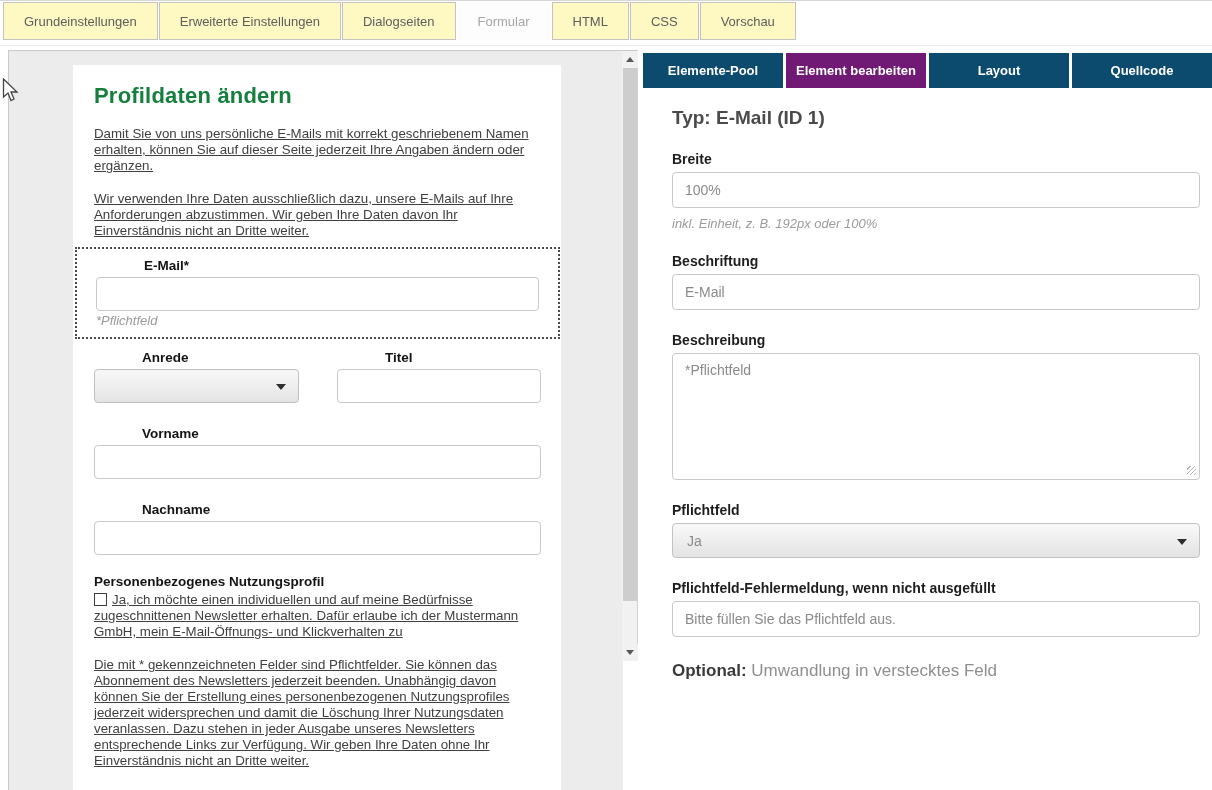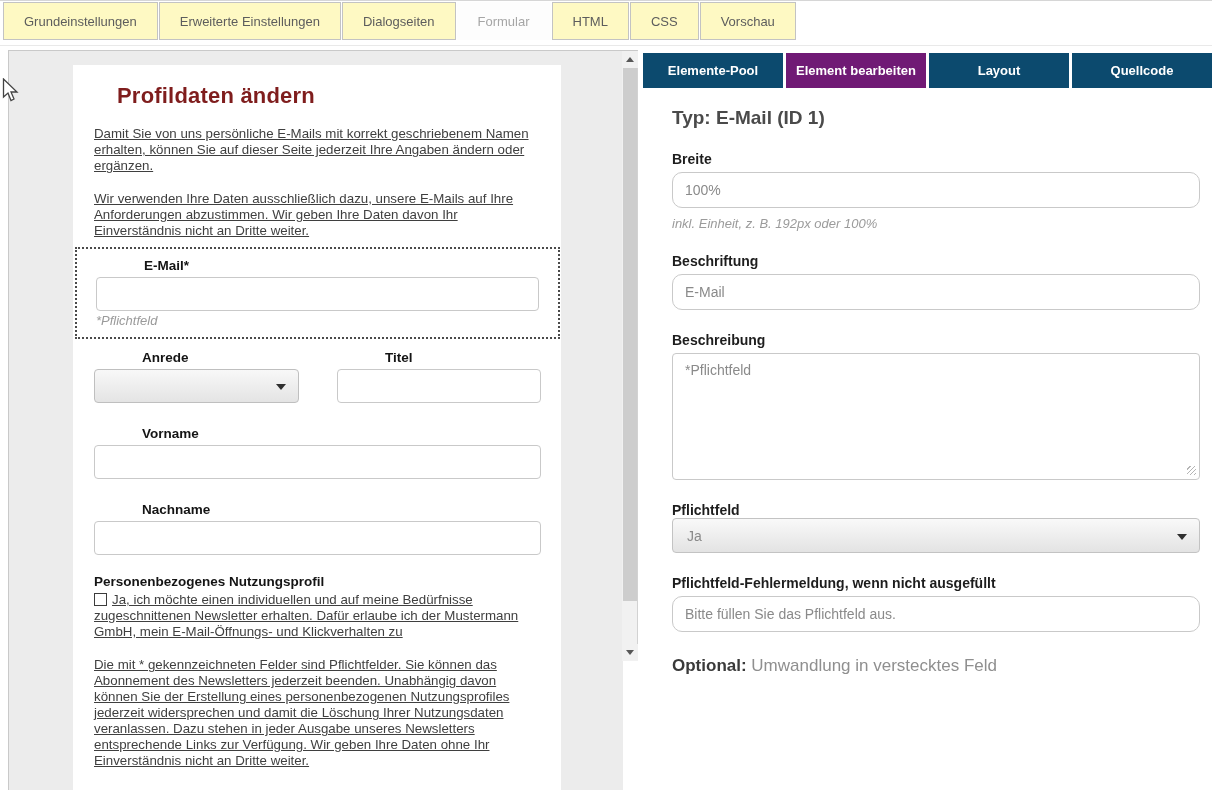--- a/index.html
+++ b/index.html
@@ -12,21 +12,21 @@
   .top-tab { height:38px; margin-right:1px; padding:0 20px; display:flex; align-items:center; justify-content:center;
     background:#fef9c3; border:1px solid #c3c3c3; color:#5d5d5d; font-size:13px; cursor:pointer; white-space:nowrap; }
   .top-tab.active { background:#fdfdfd; border-color:#fdfdfd; color:#a6a6a6; }
   .top-strip-line { position:absolute; left:0; top:45px; width:1212px; height:1px; background:#e9e9e9; }
 
   
   .preview-pane { position:absolute; left:8px; top:50px; width:615px; height:740px;
     background:#ececec; border-top:1px solid #c9c9c9; border-left:1px solid #c9c9c9; overflow:hidden; }
   .preview-card { position:absolute; left:64px; top:14px; width:488px; height:726px;
     background:#ffffff; padding:18px 20px 0 21px; }
-  .preview-card h1 { font-size:22px; font-weight:bold; color:#7f1d1d; letter-spacing:.2px;margin-left:23px; }
+  .preview-card h1 { font-size:22px; font-weight:bold; color:#15803d; letter-spacing:.2px; }
   .preview-card p { font-size:13.3px; line-height:16px; color:#3f3f3f; margin-top:17px;text-decoration:underline; }
   .pv-label { display:block; font-size:13.5px; font-weight:bold; color:#141414;padding-left:48px; }
   .pv-input { width:100%; height:34px; border:1px solid #c9c9c9; border-radius:4px; background:#fff;
     margin-top:4px; font-size:13px; padding:0 10px; color:#444; }
   .sel-box { position:relative; height:34px; margin-top:4px; border:1px solid #bfbfbf; border-radius:4px;
     background:linear-gradient(#f8f8f8,#e4e4e4); cursor:pointer; display:flex; align-items:center; padding:0 12px;
     font-size:13px; color:#8a8a8a; }
   .caret { position:absolute; right:12px; top:50%; margin-top:-2px; width:0; height:0;
     border-left:5px solid transparent; border-right:5px solid transparent; border-top:6px solid #2f2f2f; }
   .selected-block { border:2px dotted #4a4a4a; margin:8px -19px 0 -19px; padding:9px 19px 9px 19px; }
@@ -59,30 +59,30 @@
   
   .editor-pane { position:absolute; left:639px; top:46px; width:573px; height:744px; background:#fff; }
   .editor-tabs { position:absolute; left:4px; top:7px; right:0; height:35px; display:flex; }
   .editor-tab { flex:1; margin-left:3px; background:#0c4a6e; color:#fff; font-size:13px; font-weight:bold;
     display:flex; align-items:center; justify-content:center; cursor:pointer; }
   .editor-tab:first-child { margin-left:0; }
   .editor-tab.active { background:#701a75; }
   .editor-body { position:absolute; left:33px; top:56px; width:528px; }
   .editor-body h2 { font-size:19px; font-weight:bold; color:#4a4a4a; margin-top:5px; }
   .ed-label { display:block; font-size:14px; font-weight:bold; color:#1d1d1d; margin-top:22px; }
-  .ed-input { width:100%; height:36px; border:1px solid #c9c9c9; border-radius:10px; margin-top:5px;
+  .ed-input { width:100%; height:36px; border:1px solid #c9c9c9; border-radius:4px; margin-top:5px;
     font-size:14px; padding:0 12px; color:#8a8a8a; background:#fff; }
   .ed-input::placeholder { color:#8a8a8a; opacity:1; }
   .ed-hint { font-size:13px; font-style:italic; color:#9b9b9b; margin-top:8px; }
   .ed-ta-wrap { position:relative; margin-top:5px; }
   .ed-textarea { width:100%; height:127px; border:1px solid #c9c9c9; border-radius:4px; resize:none;
     font-family:"Liberation Sans", sans-serif; font-size:14px; padding:8px 12px; color:#8a8a8a; display:block; }
   .resize-handle { position:absolute; right:4px; bottom:5px; width:9px; height:9px; cursor:nwse-resize;
     background:repeating-linear-gradient(135deg, transparent 0 2px, #b5b5b5 2px 3px); }
-  .ed-select { position:relative; height:35px; border:1px solid #c3c3c3; border-radius:4px;
+  .ed-select { position:relative; height:35px; margin-top:5px; border:1px solid #c3c3c3; border-radius:4px;
     background:linear-gradient(#f9f9f9,#e3e3e3); display:flex; align-items:center; padding:0 14px;
     font-size:14px; color:#8a8a8a; cursor:pointer; }
   .ed-footer { margin-top:24px; font-size:17px; color:#8f8f8f; }
   .ed-footer b { color:#3a3a3a; font-weight:bold; }
   .ed-footer .opt-link { cursor:pointer; }
 </style>
 </head>
 <body>
 
 <div class="top-tabbar"></div>

